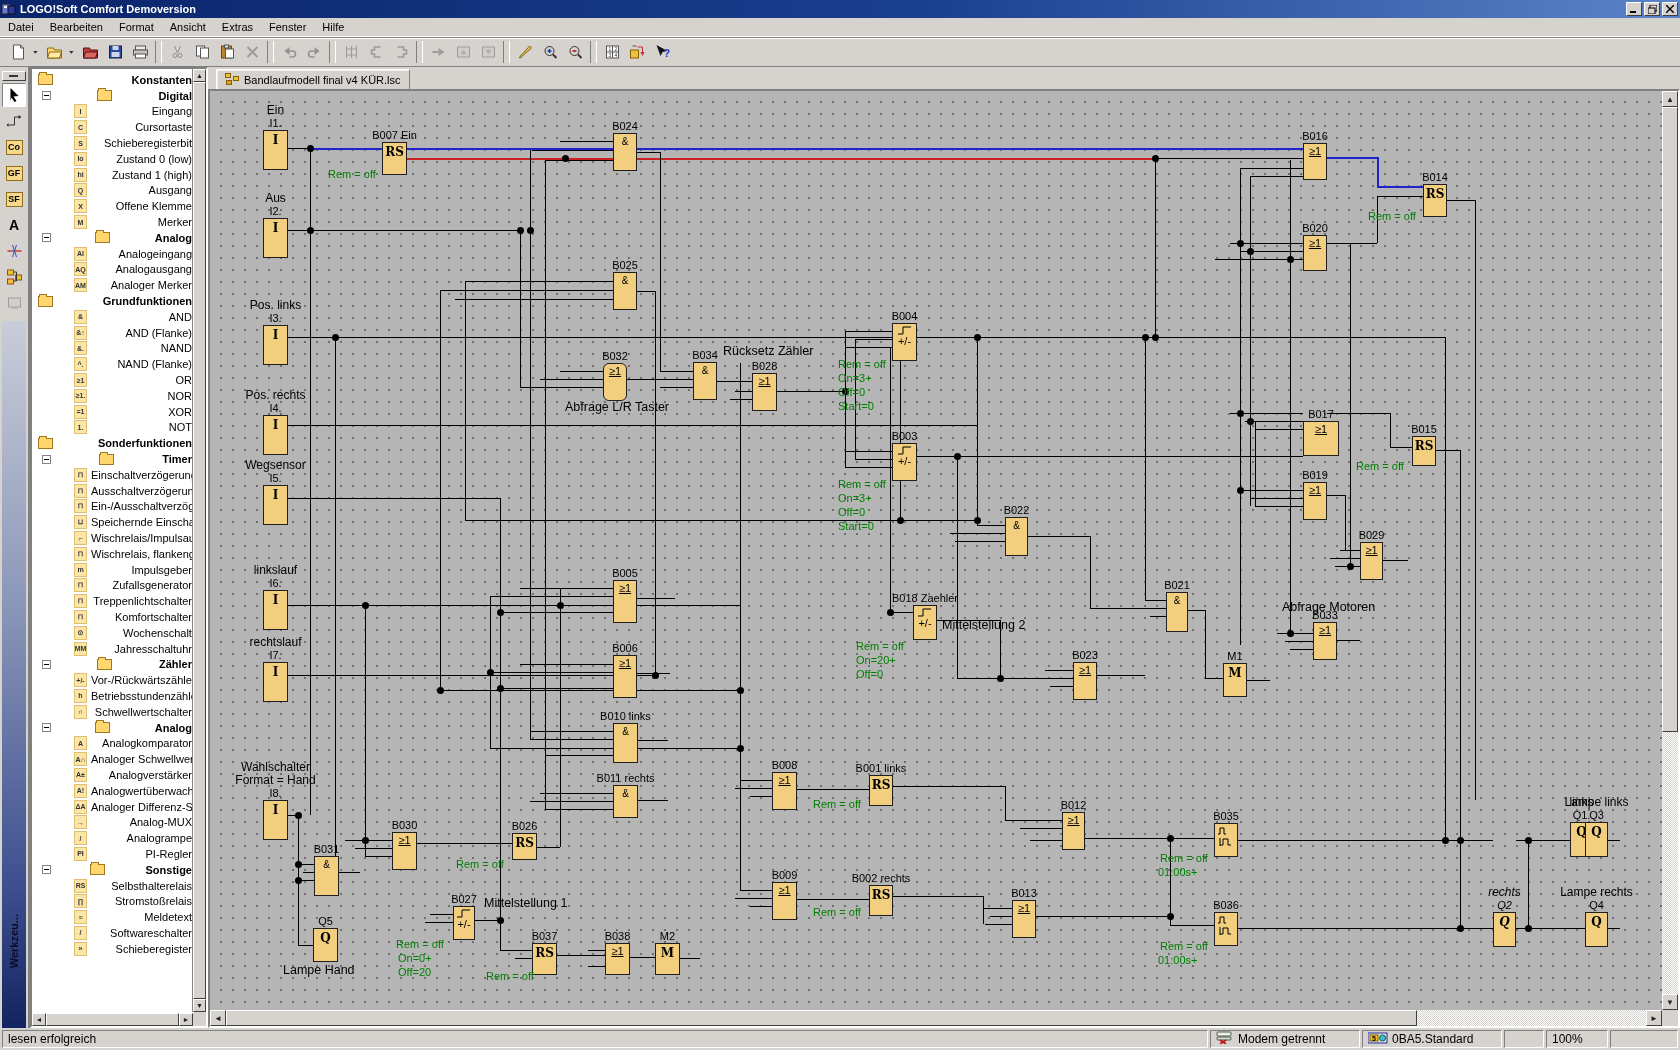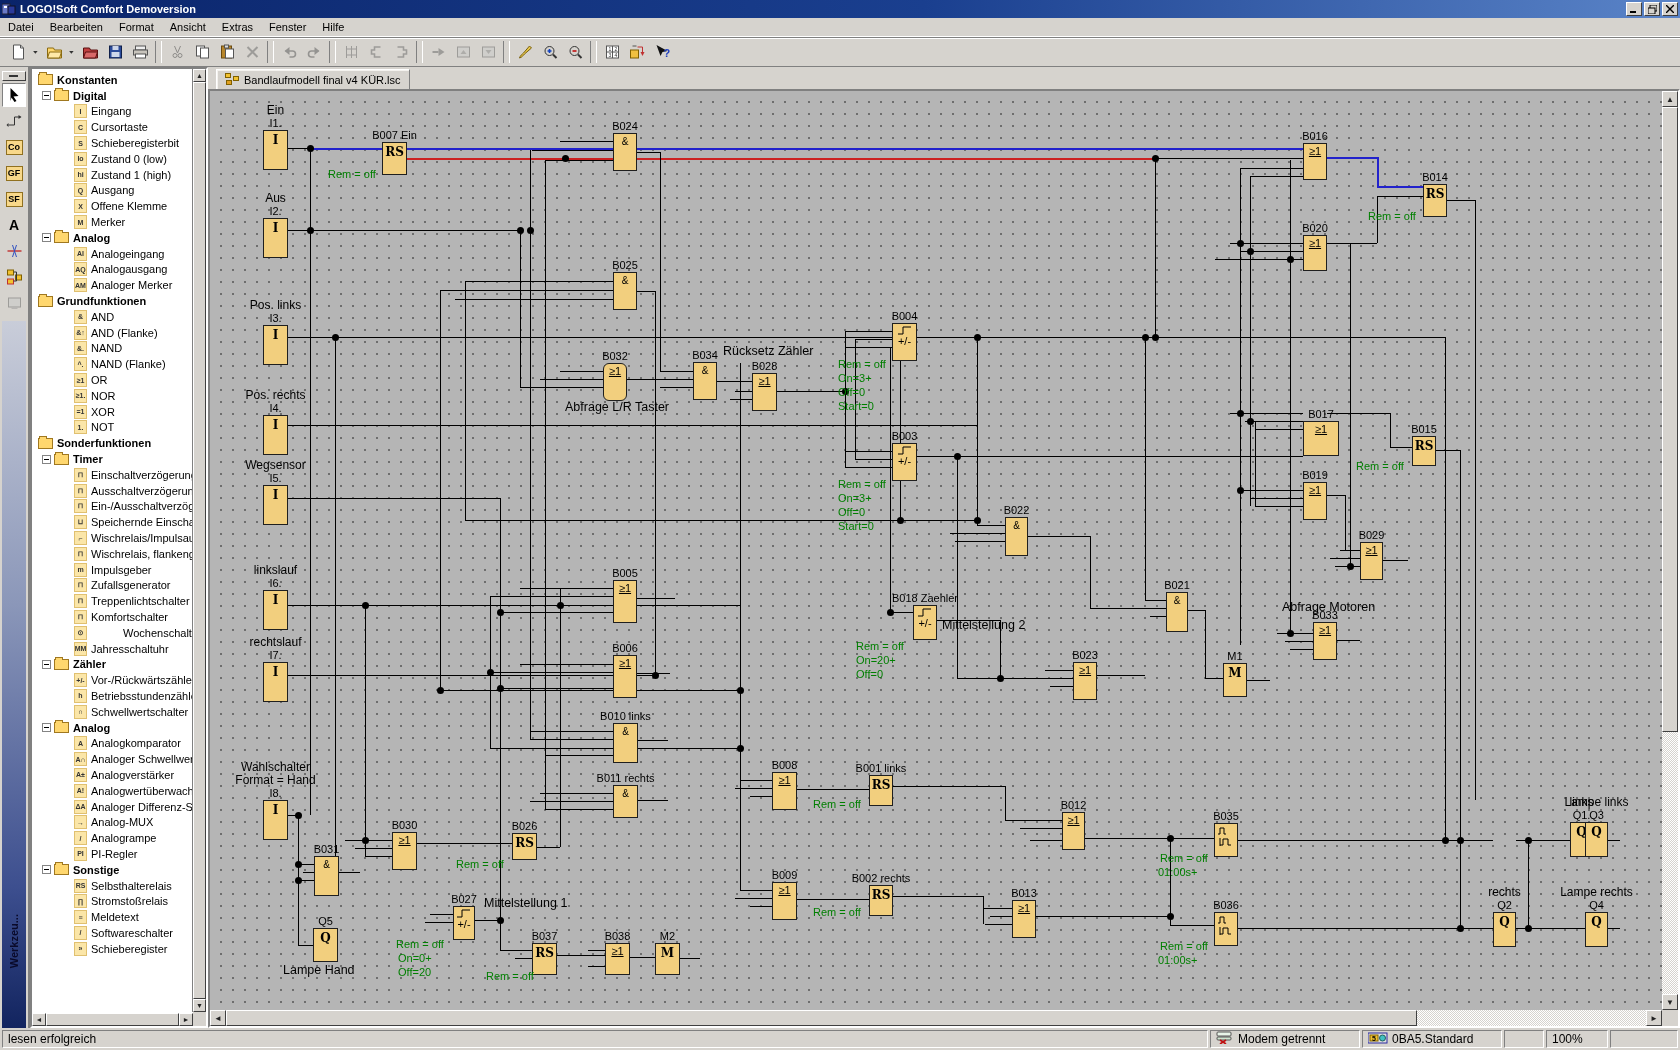--- a/index.html
+++ b/index.html
@@ -43,21 +43,21 @@
   .palette-grad { flex:1; width:24px; margin-top:6px;
     background:linear-gradient(180deg,#c9cdd9 0%,#8b97b9 40%,#3d4f8f 80%,#12245f 100%);
     display:flex; align-items:flex-end; justify-content:center; padding-bottom:60px; }
   .vtitle { writing-mode:vertical-rl; transform:rotate(180deg); font-weight:bold; font-size:11px; color:#0a0a2a; }
 
   
   .treepanel { width:178px; height:100%; background:#d6d3ce; border:2px solid; border-color:#808080 #fff #fff #808080;
     position:relative; }
   .treeinner { position:absolute; left:0; top:0; right:13px; bottom:14px; background:#fff; overflow:hidden;
     border-right:1px solid #808080; padding:3px 0 0 2px; }
-  .trow { height:15.8px; display:flex; align-items:center; white-space:nowrap; }
+  .trow { height:15.8px; display:flex; align-items:center; white-space:nowrap;justify-content:space-between; }
   .trow .lbl { margin-left:4px; }
   .trow.folder .lbl { font-weight:bold; }
   .expbox { width:9px; height:9px; border:1px solid #848484; background:#fff; margin-right:3px;
     display:flex; align-items:center; justify-content:center; flex:none; }
   .expbox::before { content:""; width:5px; height:1px; background:#000; }
   .fold { width:15px; height:11px; background:#ffd76e; border:1px solid #a07820; position:relative; flex:none; }
   .fold::before { content:""; position:absolute; left:0; top:-3px; width:6px; height:2px;
     background:#ffd76e; border:1px solid #a07820; border-bottom:none; }
   .licon { width:13px; height:14px; background:#fbe6a8; border:1px solid #e0c070; flex:none;
     font-size:7px; font-weight:bold; color:#333; display:flex; align-items:center; justify-content:center; overflow:hidden; }
@@ -1062,21 +1062,21 @@
             <span class="gser">M</span>
           </div>
           <div class="blk" style="left: 103px; top: 837px; width: 25px; height: 34px;">
             <span class="hdr"><span>Q5</span></span>
             <span class="gser">Q</span>
           </div>
           <div class="blk" style="left: 1360px; top: 731px; width: 23px; height: 35px;">
             <span class="hdr"><span class="ttl">links</span><span>Q1.</span></span>
             <span class="gser">Q</span>
           </div>
-          <div class="blk" style="left: 1283px; top: 821px; width: 23px; height: 35px;">
+          <div class="blk" style="left: 1283px; top: 821px; width: 23px; height: 35px; font-style: italic;">
             <span class="hdr"><span class="ttl">rechts</span><span>Q2</span></span>
             <span class="gser">Q</span>
           </div>
           <div class="blk" style="left: 1375px; top: 731px; width: 23px; height: 35px;">
             <span class="hdr"><span class="ttl">Lampe links</span><span>Q3</span></span>
             <span class="gser">Q</span>
           </div>
           <div class="blk" style="left: 1375px; top: 821px; width: 23px; height: 35px;">
             <span class="hdr"><span class="ttl">Lampe rechts</span><span>Q4</span></span>
             <span class="gser">Q</span>

